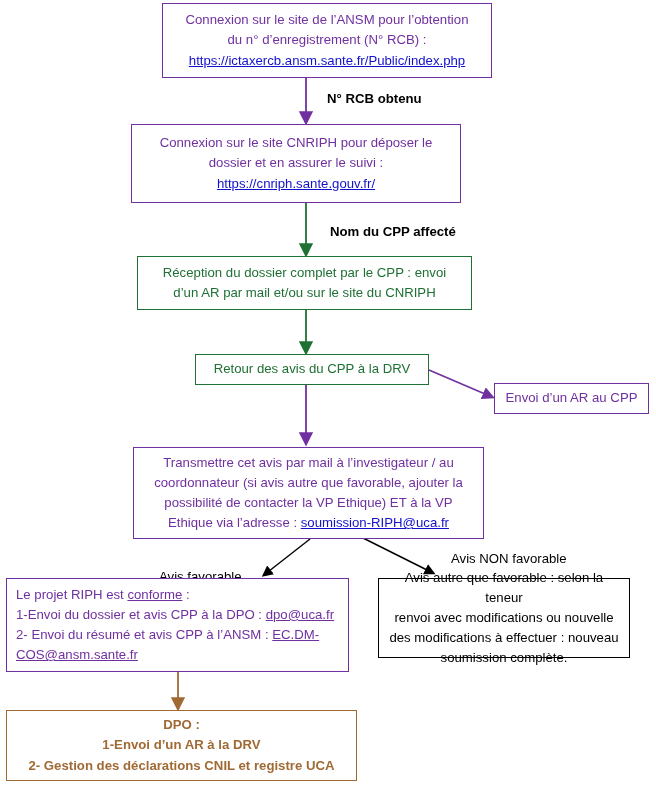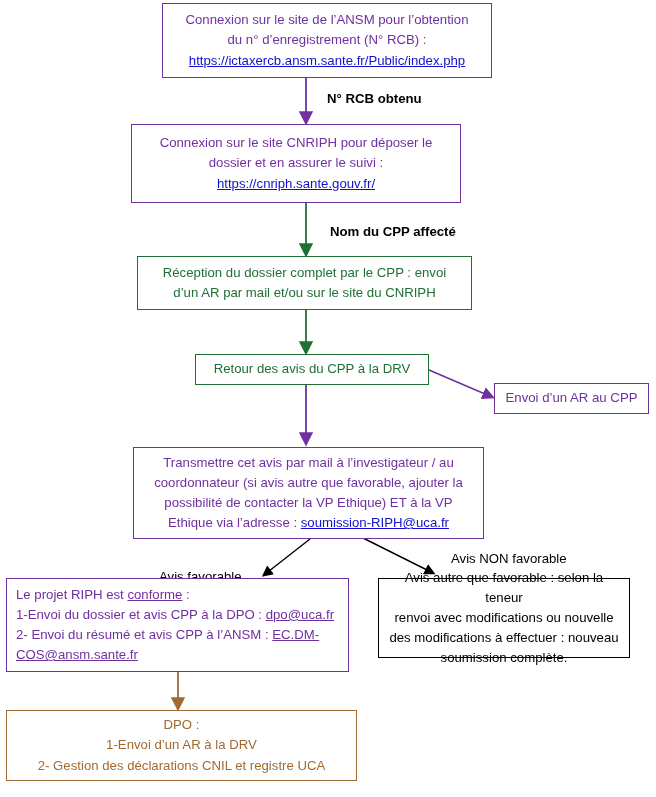--- a/index.html
+++ b/index.html
@@ -153,19 +153,19 @@
     </div>
   </div>
 
   <div class="box black center" style="left:378px; top:578px; width:252px; height:80px; padding:3px 8px;">
     <div>Avis autre que favorable : selon la teneur</div>
     <div>renvoi avec modifications ou nouvelle</div>
     <div>des modifications à effectuer : nouveau</div>
     <div>soumission complète.</div>
   </div>
 
-  <div class="box brown center" style="left:6px; top:710px; width:351px; height:71px; padding:3px 20px;">
+  <div class="box brown center" style="left:6px; top:710px; width:351px; height:71px; padding:3px 20px;font-weight:bold;">
     <div>DPO :</div>
     <div>1-Envoi d’un AR à la DRV</div>
     <div>2- Gestion des déclarations CNIL et registre UCA</div>
   </div>
 
 </div>
 
 </body></html>

